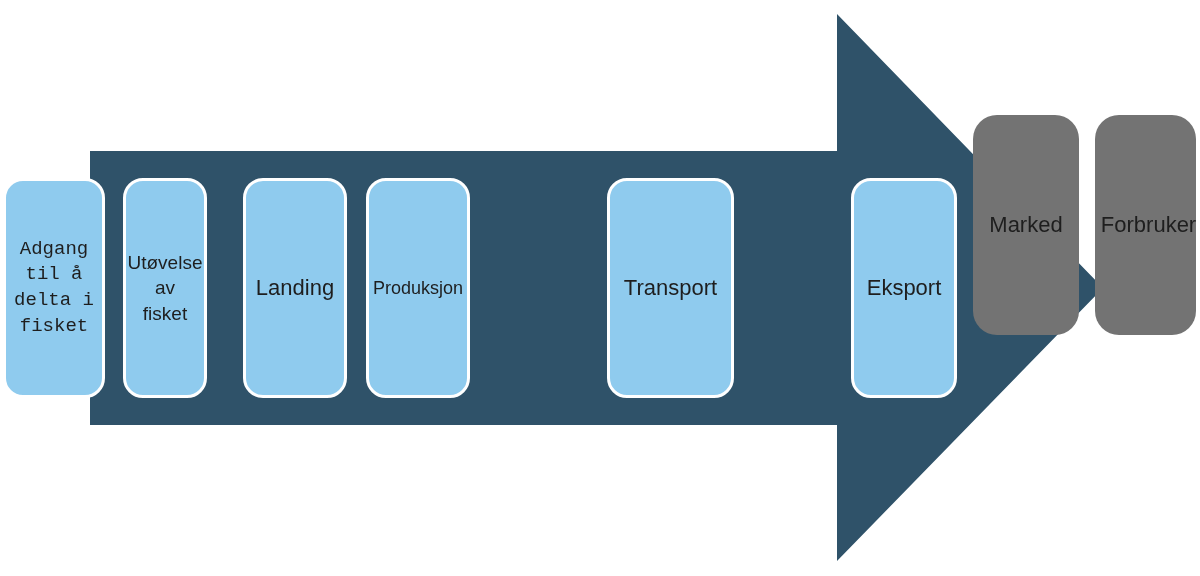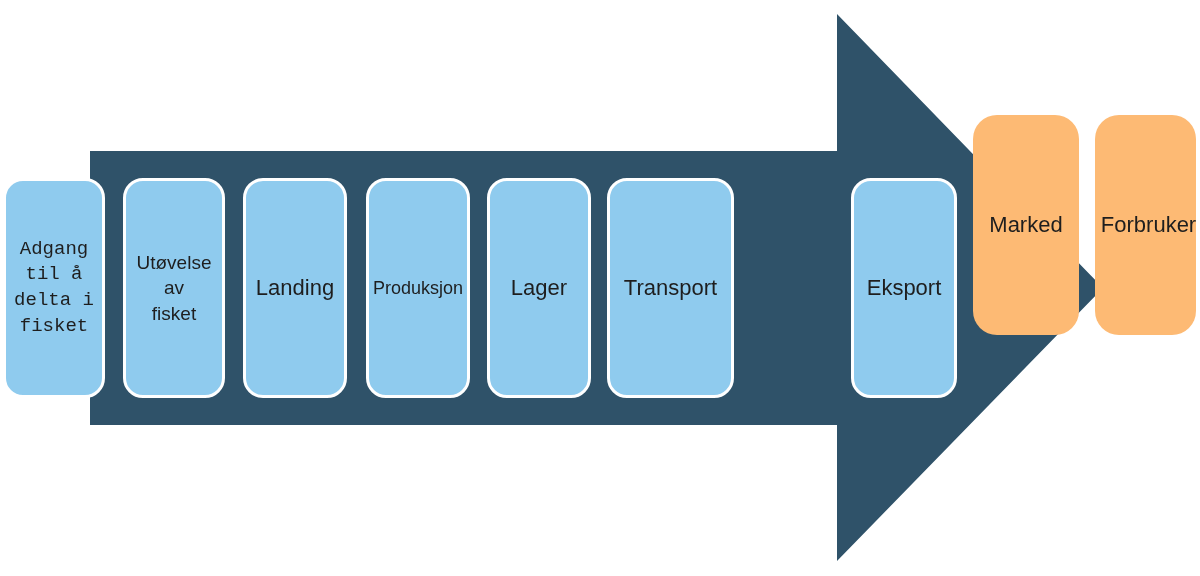--- a/index.html
+++ b/index.html
@@ -37,58 +37,55 @@
   }
   .stage {
     background: #8FCBEE;
     border: 3px solid #FFFFFF;
     border-radius: 20px;
     font-size: 22px;
   }
   .stage.small { font-size: 19px; }
   .stage.smaller { font-size: 18px; }
   .endnode {
-    background: #fdba74;
+    background: #737373;
     border-radius: 24px;
     font-size: 22px;
   }
 </style>
 </head>
 <body>
 
 <div class="canvas">
 
   <svg class="arrow-svg" viewBox="0 0 1200 576" xmlns="http://www.w3.org/2000/svg">
     <polygon points="90,151 837,151 837,14 1103,288 837,561 837,425 90,425" fill="#2F5269"></polygon>
   </svg>
 
   <div class="box stage small" style="left:3px; top:178px; width:102px; height:220px;font-family:Liberation Mono, monospace;">
     <span>Adgang
 til å
 delta i
 fisket</span>
   </div>
 
-  <div class="box stage small" style="left:123px; top:178px; width:102px; height:220px;">
+  <div class="box stage small" style="left:123px; top:178px; width:84px; height:220px;">
     <span>Utøvelse
 av
 fisket</span>
   </div>
 
   <div class="box stage" style="left:243px; top:178px; width:104px; height:220px;">
     <span>Landing</span>
   </div>
 
   <div class="box stage smaller" style="left:366px; top:178px; width:104px; height:220px;">
     <span>Produksjon</span>
   </div>
 
-  <div class="box stage" style="left:487px; top:178px; width:104px; height:220px;">
-    <span>Lager</span>
-  </div>
 
   <div class="box stage" style="left:607px; top:178px; width:127px; height:220px;">
     <span>Transport</span>
   </div>
 
 
   <div class="box stage" style="left:851px; top:178px; width:106px; height:220px;">
     <span>Eksport</span>
   </div>
 

